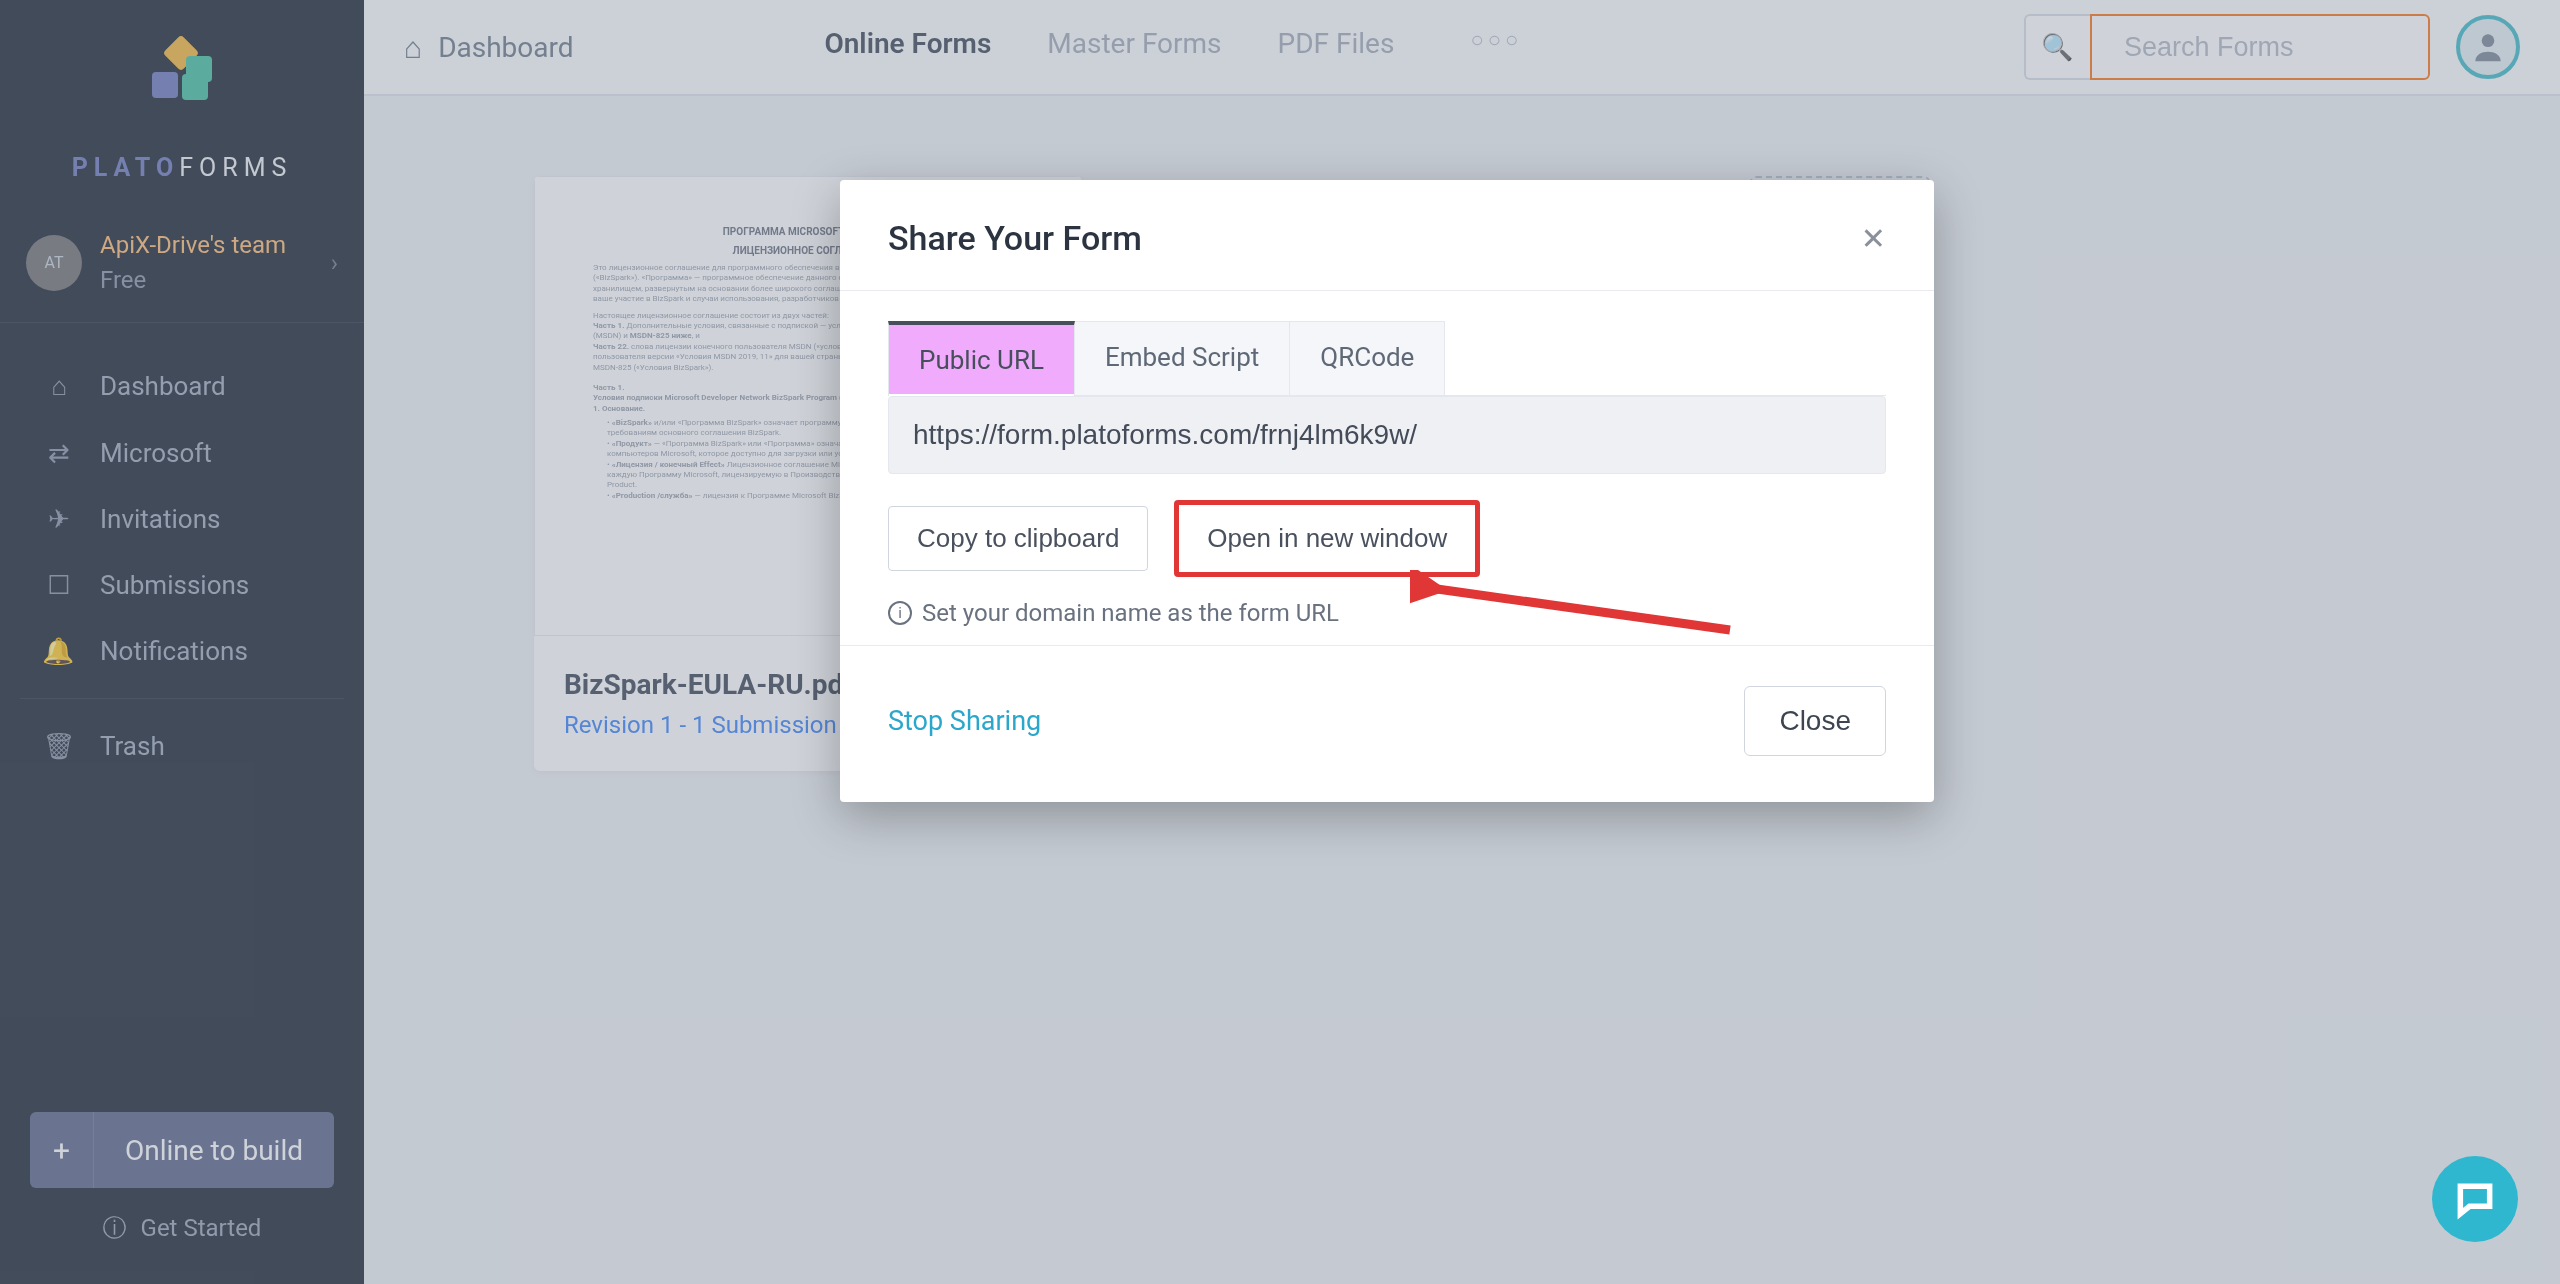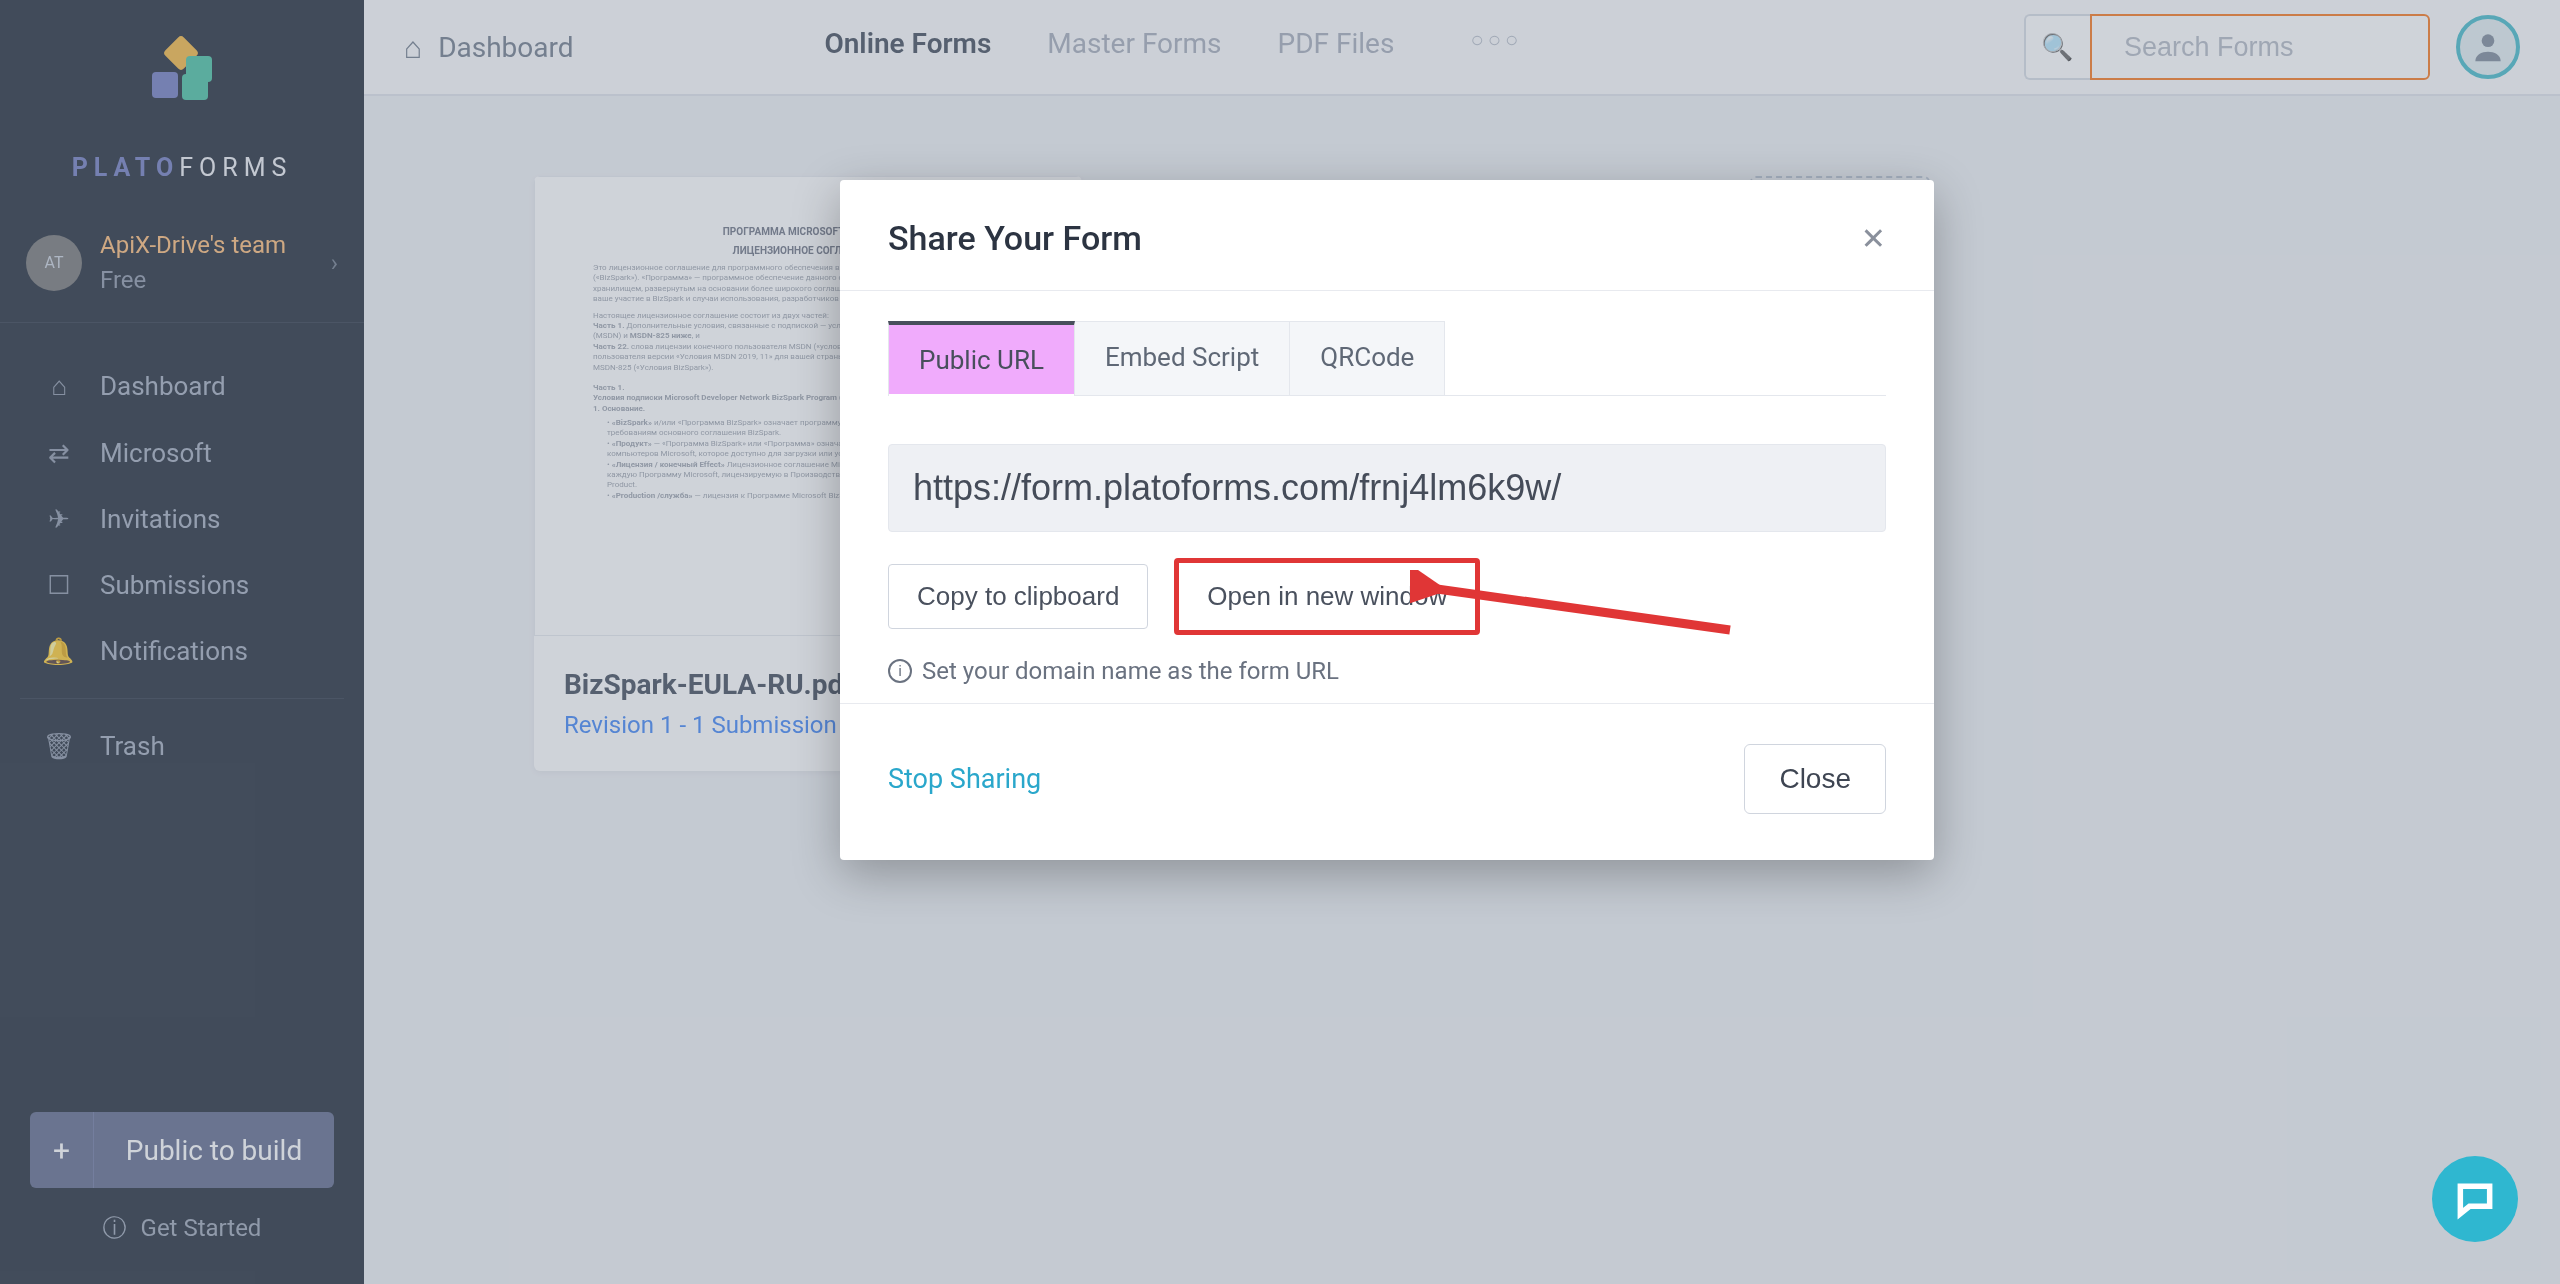--- a/index.html
+++ b/index.html
@@ -73,21 +73,21 @@
   
   .modal{ position:absolute; left:840px; top:180px; width:1094px; background:#fff; border-radius:4px; box-shadow:0 14px 48px rgba(0,0,0,.28);}
   .modal-header{ display:flex; align-items:center; padding: 38px 48px 32px; border-bottom:1px solid #e8eaef;}
   .modal-title{ font-size:34px; color:#2c3442; font-weight:500;}
   .modal-close{ margin-left:auto; font-size:30px; color:#8a909c; cursor:pointer;}
   .modal-body{ padding: 30px 48px 18px; }
   .tab-strip{ display:flex; border-bottom:1px solid #e4e7ed;}
   .mtab{ padding:20px 30px; font-size:26px; color:#5f6876; border:1px solid #e4e7ed; border-bottom:none; margin-right:-1px; background:#f4f6f9; cursor:pointer;}
   .mtab.active{ background:#f0abfc; border-top:4px solid #484f5c; color:#484f5c; position:relative;}
   .mtab.active::after{ content:""; position:absolute; left:0; right:0; bottom:-1px; height:2px; background:#fff;}
-  .url-field{ margin-top:48px; width:100%; background:#eef0f4; border:1px solid #e4e7ed; border-radius:4px; padding:22px 24px; font-size:36px; color:#454c59;}
+  .url-field{ width:100%; background:#eef0f4; border:1px solid #e4e7ed; border-radius:4px; padding:22px 24px; font-size:28px; color:#454c59;}
   .btn-row{ display:flex; gap:26px; margin-top:26px; align-items:center;}
   .btn{ padding:16px 28px; font-size:26px; border:1px solid #d0d5de; background:#fff; border-radius:4px; color:#4a515e; cursor:pointer;}
   .btn.highlight{ border:5px solid #e03636; padding:18px 28px;}
   .hint{ display:flex; align-items:center; gap:10px; color:#6a7280; font-size:24px; margin-top:22px;}
   .hint .info-ico{ display:inline-flex; width:24px; height:24px; border:2px solid #6a7280; border-radius:50%; align-items:center; justify-content:center; font-size:15px;}
   .modal-footer{ display:flex; align-items:center; padding: 40px 48px 46px; border-top:1px solid #e8eaef;}
   .link-danger{ color:#2aa7cb; font-size:27px; cursor:pointer;}
   .close-btn{ margin-left:auto; padding:18px 34px; font-size:28px; border:1px solid #d0d5de; border-radius:6px; background:#fff; color:#3e4552; cursor:pointer;}
   
   .arrow{ position:absolute; left:1410px; top:570px; width:340px; height:80px; pointer-events:none;}
@@ -145,21 +145,21 @@
     <div class="nav-divider"></div>
     <div class="nav-item">
       <span class="nav-icon">🗑</span>
       <span>Trash</span>
     </div>
   </nav>
 
   <div class="sidebar-bottom">
     <div class="start-btn">
       <span class="plus-box">+</span>
-      <span class="start-label">Public to build</span>
+      <span class="start-label">Online to build</span>
     </div>
     <div class="get-started">
       <span class="info-ico">ⓘ</span>
       <span>Get Started</span>
     </div>
   </div>
 </aside>
 
 <header class="topbar">
   <div class="top-left">

